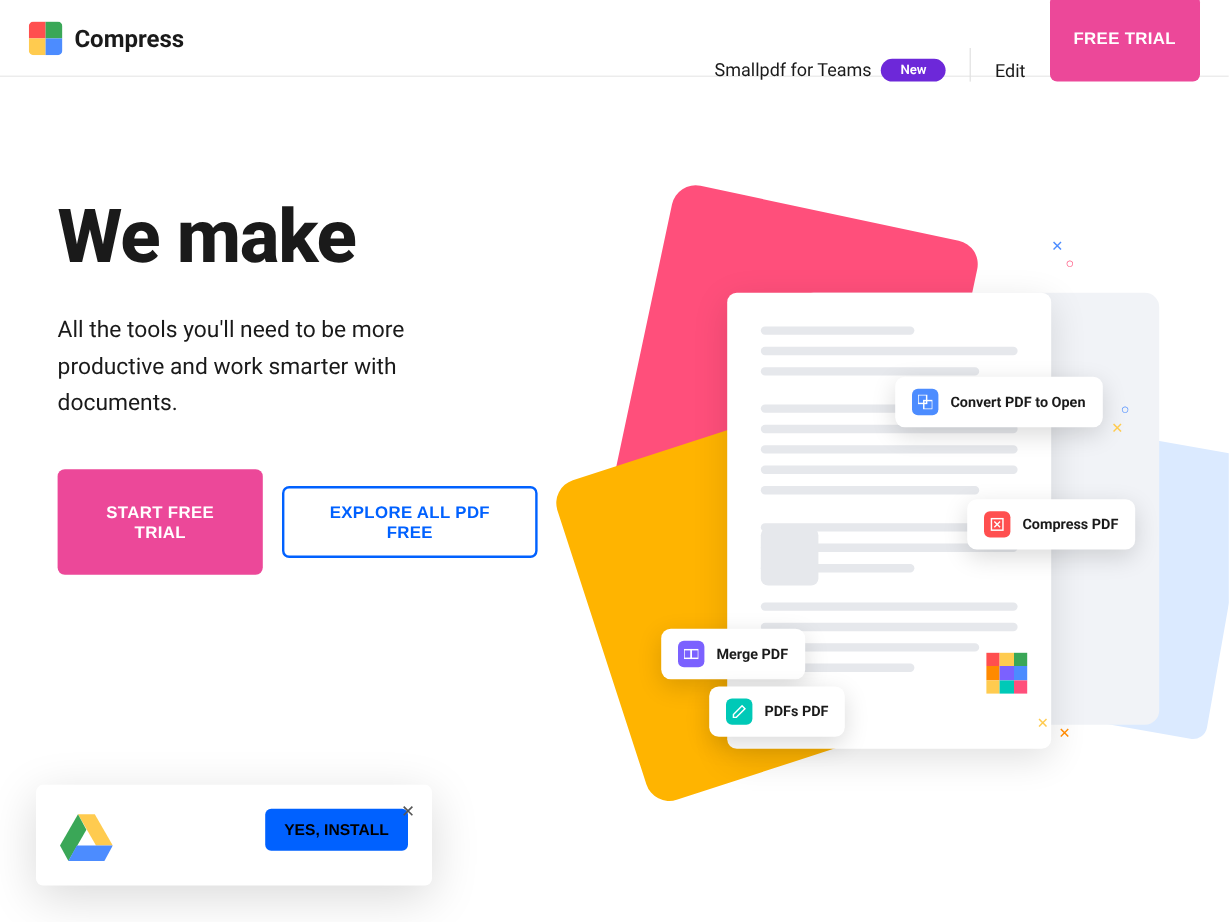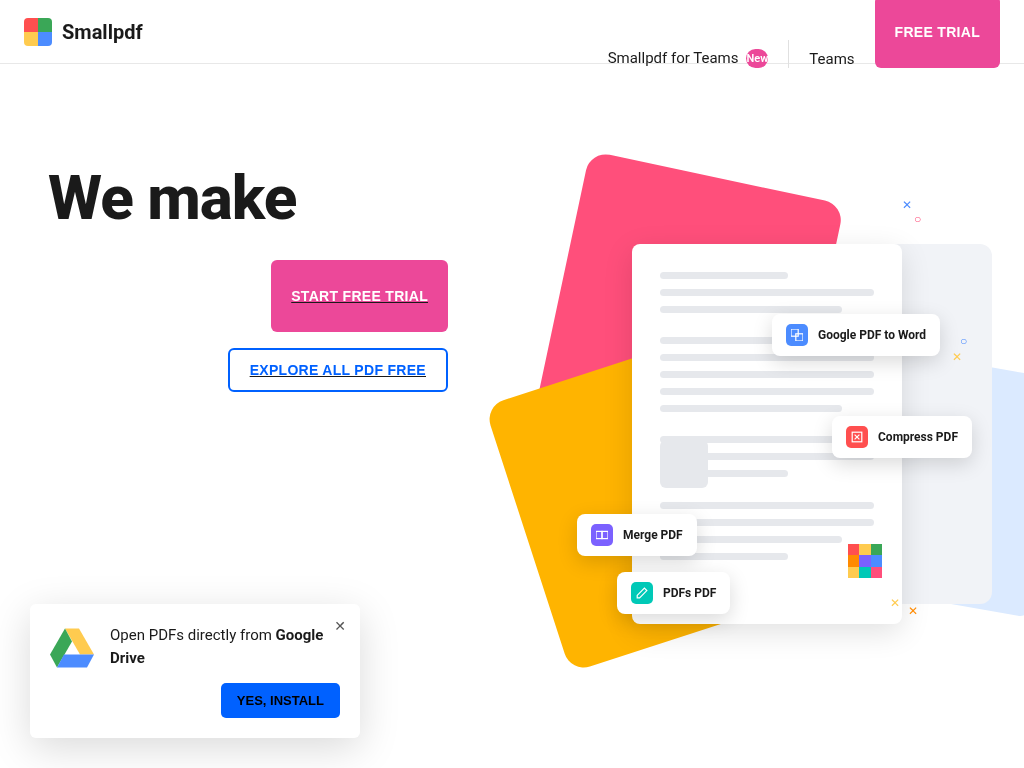--- a/index.html
+++ b/index.html
@@ -7,49 +7,49 @@
 .header { height: 64px; border-bottom: 1px solid #e8e8e8; display: flex; align-items: center; justify-content: space-between; padding: 0 24px; }
 .logo { display: flex; align-items: center; gap: 10px; }
 .logo-mark { width: 28px; height: 28px; display: grid; grid-template-columns: 1fr 1fr; grid-template-rows: 1fr 1fr; border-radius: 4px; overflow: hidden; }
 .logo-mark span:nth-child(1) { background: #ff4f4f; }
 .logo-mark span:nth-child(2) { background: #3aa757; }
 .logo-mark span:nth-child(3) { background: #ffcb4f; }
 .logo-mark span:nth-child(4) { background: #4c8cff; }
 .logo-text { font-size: 20px; font-weight: 700; color: #1a1a1a; }
 .nav { display: flex; align-items: flex-end; gap: 20px; }
 .nav-link { font-size: 15px; color: #1a1a1a; display: flex; align-items: center; gap: 8px; cursor: pointer; }
-.badge { background: #ec4899; color: #fff; font-size: 11px; font-weight: 600; padding: 3px 0; border-radius: 10px; }
+.badge { background: #6d28d9; color: #fff; font-size: 11px; font-weight: 600; padding: 3px 16px; border-radius: 10px; }
 .divider { width: 1px; height: 28px; background: #e0e0e0; }
 .btn-primary { background: #ec4899; color: #fff; font-weight: 700; font-size: 14px; padding: 28px 20px; border-radius: 6px; border: none; cursor: pointer; letter-spacing: 0.3px; }
 .btn-outline { background: #fff; color: #0061ff; font-weight: 700; font-size: 14px; padding: 12px 20px; border-radius: 6px; border: 2px solid #0061ff; cursor: pointer; letter-spacing: 0.3px; }
-.hero { display: flex; padding: 100px 48px 0 48px; gap: 44px; }
+.hero { display: flex; padding: 100px 48px 0 48px; gap: 18px; }
 .hero-left { flex: 0 0 400px; }
 .hero-title { font-size: 62px; font-weight: 800; line-height: 1.1; letter-spacing: -1px; margin-bottom: 28px; }
 .hero-sub { font-size: 19px; line-height: 1.6; color: #1a1a1a; margin-bottom: 40px; max-width: 360px; }
-.hero-buttons { display: flex; flex-direction: column; gap: 16px; align-items: flex-end; text-decoration: underline; }
+.hero-buttons { display: flex; flex-direction: row; gap: 16px; align-items: center; }
 .hero-right { flex: 1; position: relative; height: 500px; }
 .illus { position: absolute; }
 .card-pink { width: 260px; height: 340px; background: #ff4f7b; border-radius: 20px; transform: rotate(12deg); left: 60px; top: 10px; }
 .card-yellow { width: 230px; height: 280px; background: #ffb400; border-radius: 20px; transform: rotate(-18deg); left: 30px; top: 200px; }
 .card-grey { width: 300px; height: 360px; background: #f1f3f7; border-radius: 12px; left: 200px; top: 80px; }
 .card-blue { width: 180px; height: 240px; background: #dbeaff; border-radius: 12px; transform: rotate(10deg); left: 380px; top: 200px; }
 .doc { width: 270px; height: 380px; background: #fff; border-radius: 8px; left: 140px; top: 80px; box-shadow: 0 8px 30px rgba(0,0,0,0.12); padding: 28px; }
 .doc-line { height: 7px; background: #e6e8ec; border-radius: 4px; margin-bottom: 10px; }
 .doc-line.short { width: 60%; }
 .doc-line.med { width: 85%; }
 .doc-line.full { width: 100%; }
 .doc-block { width: 48px; height: 48px; background: #e6e8ec; border-radius: 6px; float: left; margin-right: 12px; margin-top: 4px; }
 .chip { position: absolute; background: #fff; border-radius: 8px; box-shadow: 0 6px 20px rgba(0,0,0,0.15); display: flex; align-items: center; gap: 10px; padding: 10px 14px; font-size: 12px; font-weight: 700; color: #1a1a1a; }
 .chip-icon { width: 22px; height: 22px; border-radius: 5px; display: flex; align-items: center; justify-content: center; }
 .chip-icon svg { width: 12px; height: 12px; }
 .chip-convert { left: 280px; top: 150px; }
 .chip-convert .chip-icon { background: #4c8cff; }
 .chip-compress { left: 340px; top: 252px; }
 .chip-compress .chip-icon { background: #ff4f4f; }
-.chip-merge { left: 85px; top: 350px; }
+.chip-merge { left: 85px; top: 360px; }
 .chip-merge .chip-icon { background: #7b61ff; }
 .chip-edit { left: 125px; top: 408px; }
 .chip-edit .chip-icon { background: #00c9b7; }
 .mini-logo { position: absolute; left: 356px; top: 380px; width: 34px; height: 34px; display: grid; grid-template-columns: repeat(3,1fr); grid-template-rows: repeat(3,1fr); }
 .mini-logo span { width: 100%; height: 100%; }
 .accent { position: absolute; font-size: 12px; }
 .toast { position: fixed; left: 30px; bottom: 30px; width: 330px; background: #fff; border-radius: 6px; box-shadow: 0 10px 40px rgba(0,0,0,0.15); padding: 20px; display: flex; gap: 16px; }
 .toast-close { position: absolute; right: 14px; top: 14px; cursor: pointer; color: #555; font-size: 14px; }
 .gdrive { width: 44px; height: 40px; flex-shrink: 0; margin-top: 4px; }
 .toast-body { flex: 1; }
@@ -60,38 +60,39 @@
 <body>
 
 <header class="header">
   <a class="logo">
     <span class="logo-mark">
         <span></span>
         <span></span>
         <span></span>
         <span></span>
       </span>
-    <span class="logo-text">Smallpdf</span>
+    <span class="logo-text">Compress</span>
   </a>
   <nav class="nav">
     <a class="nav-link">
       <span>Smallpdf for Teams</span>
       <span class="badge">New</span>
     </a>
     <span class="divider"></span>
-    <a class="nav-link">Teams</a>
+    <a class="nav-link">Edit</a>
     <button class="btn-primary">FREE TRIAL</button>
   </nav>
 </header>
 
 <section class="hero">
   <div class="hero-left">
     <h1 class="hero-title">
       <span>We make</span><br>
     </h1>
+    <p class="hero-sub">All the tools you'll need to be more productive and work smarter with documents.</p>
     <div class="hero-buttons">
       <button class="btn-primary">START FREE TRIAL</button>
       <button class="btn-outline">EXPLORE ALL PDF FREE</button>
     </div>
   </div>
 
   <div class="hero-right">
     <div class="illus card-pink"></div>
     <div class="illus card-yellow"></div>
     <div class="illus card-blue"></div>
@@ -118,21 +119,21 @@
       <div class="doc-line short"></div>
     </div>
 
     <div class="chip chip-convert">
       <span class="chip-icon">
           <svg viewBox="0 0 10 10">
             <rect x="0" y="0" width="6" height="6" fill="none" stroke="#fff" stroke-width="1"></rect>
             <rect x="4" y="4" width="6" height="6" fill="none" stroke="#fff" stroke-width="1"></rect>
           </svg>
         </span>
-      <span>Google PDF to Word</span>
+      <span>Convert PDF to Open</span>
     </div>
     <div class="chip chip-compress">
       <span class="chip-icon">
           <svg viewBox="0 0 10 10">
             <rect x="1" y="1" width="8" height="8" fill="none" stroke="#fff" stroke-width="1"></rect>
             <path d="M3 3 L7 7 M7 3 L3 7" stroke="#fff" stroke-width="1"></path>
           </svg>
         </span>
       <span>Compress PDF</span>
     </div>
@@ -176,18 +177,15 @@
 </section>
 
 <div class="toast">
   <span class="toast-close">✕</span>
   <svg class="gdrive" viewBox="0 0 88 78">
     <path d="M30 0 L58 0 L88 52 L60 52 Z" fill="#ffcb4f"></path>
     <path d="M30 0 L0 52 L14 78 L44 26 Z" fill="#3aa757"></path>
     <path d="M14 78 L74 78 L88 52 L28 52 Z" fill="#4c8cff"></path>
   </svg>
   <div class="toast-body">
-    <p class="toast-text">
-      <span>Open PDFs directly from </span><b>Google Drive</b>
-    </p>
     <button class="toast-btn">YES, INSTALL</button>
   </div>
 </div>
 
 </body></html>

